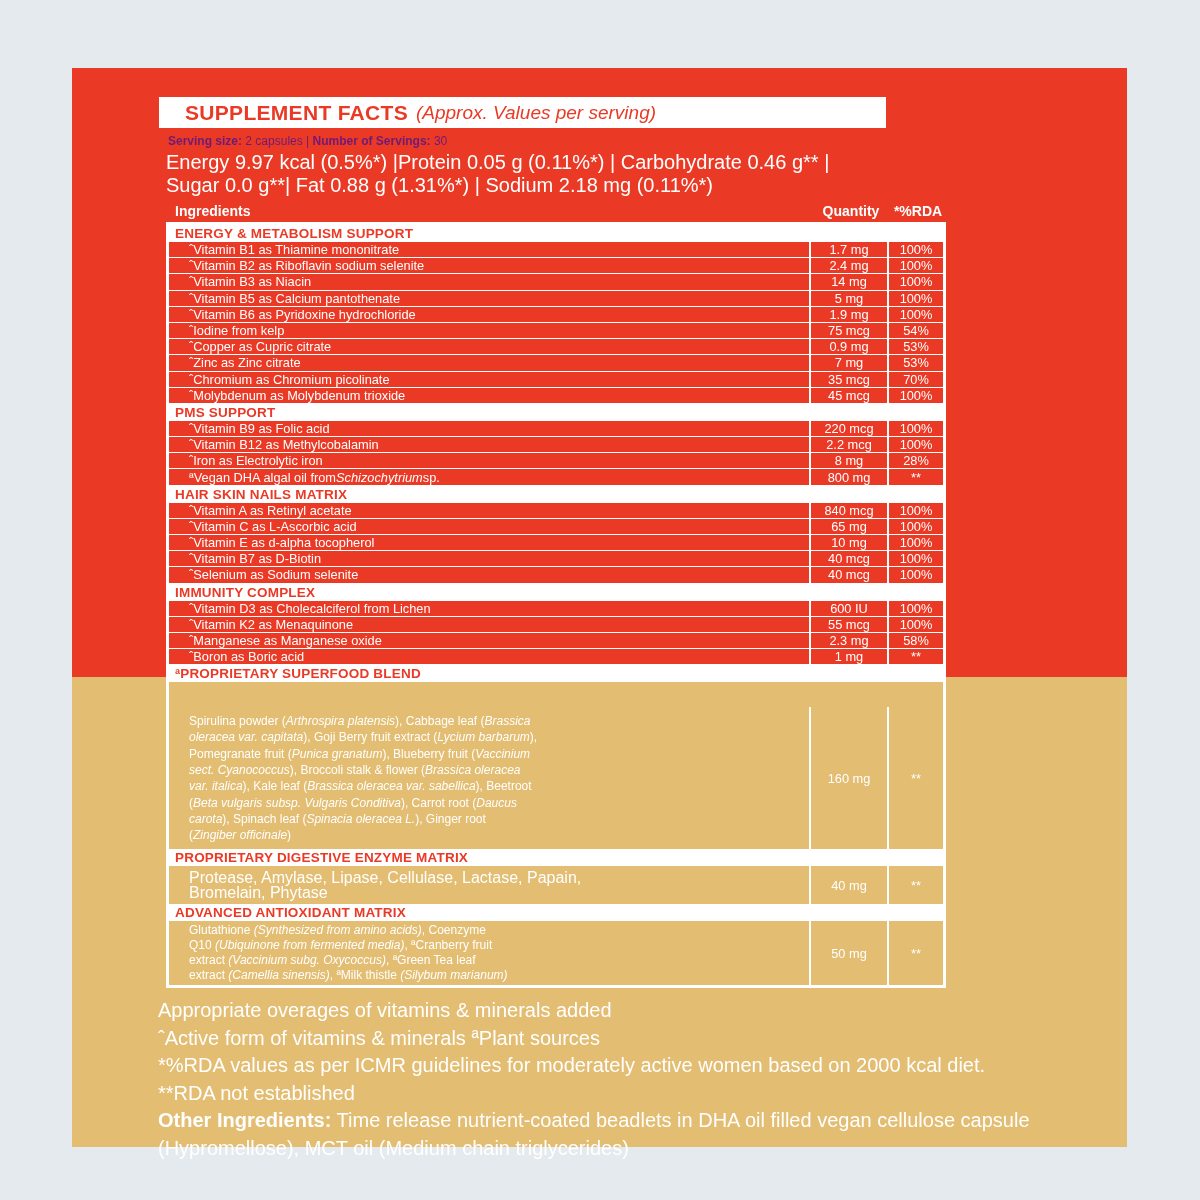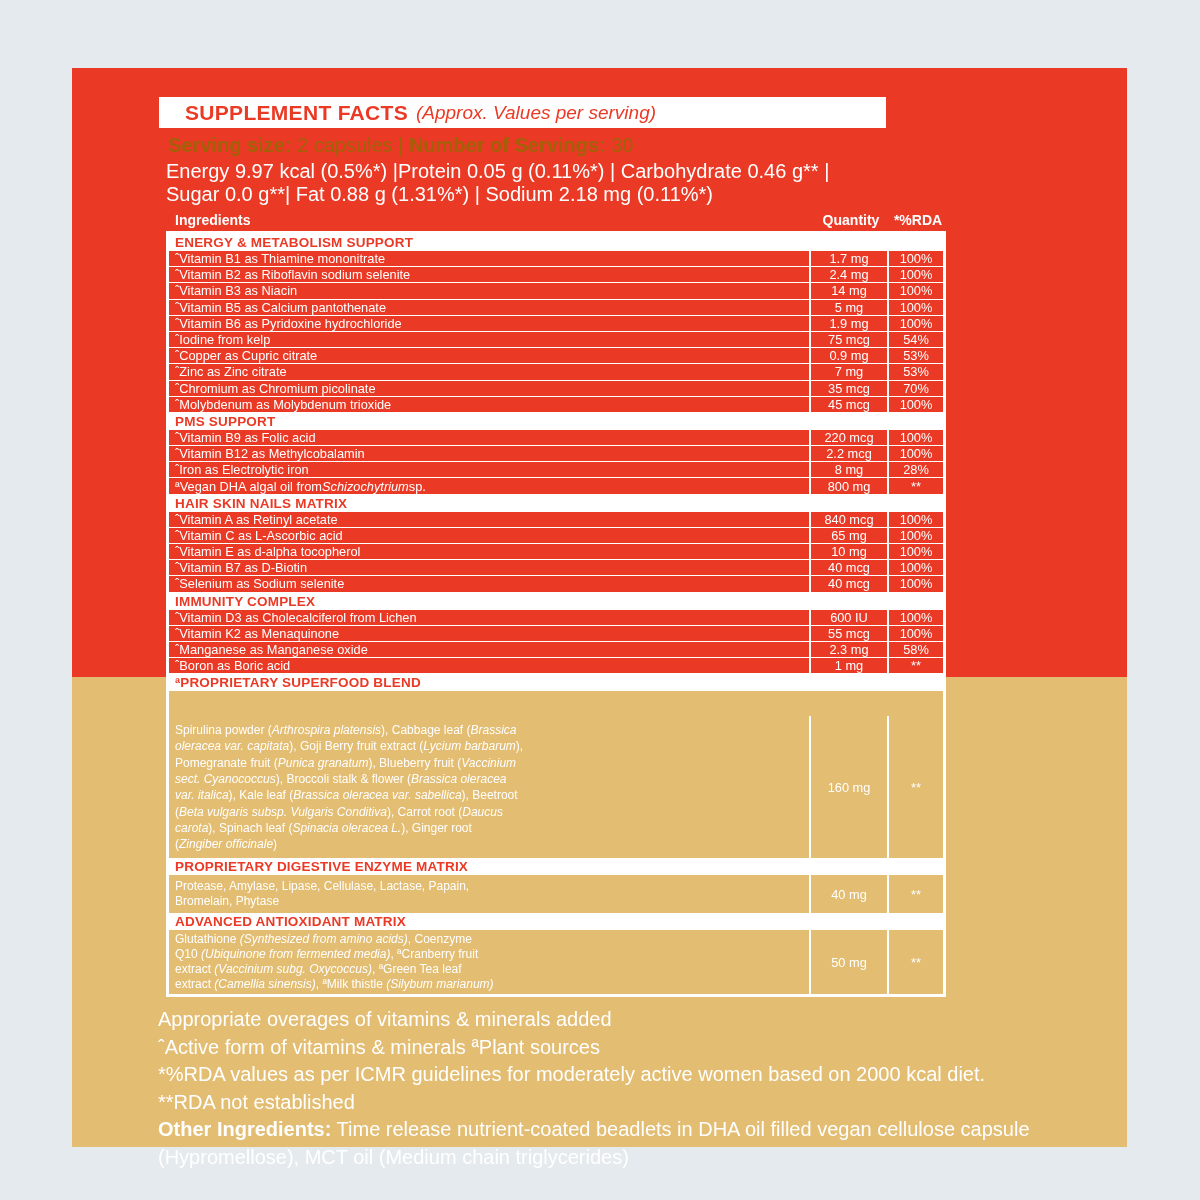--- a/index.html
+++ b/index.html
@@ -9,47 +9,47 @@
   .panel { position:absolute; left:72px; top:68px; width:1055px; height:1079px; }
   .bg-red { position:absolute; left:0; top:0; right:0; height:609px; background:#ea3a26; }
   .bg-gold { position:absolute; left:0; top:609px; right:0; bottom:0; background:#e3bd72; }
   .content { position:relative; z-index:1; }
 
   .title-bar { margin:29px 0 0 87px; width:727px; height:31px; background:#fff;
                display:flex; align-items:center; padding-left:26px; color:#ea3a26; }
   .title { font-weight:bold; font-size:21px; letter-spacing:.3px; }
   .title-note { font-style:italic; font-size:19px; margin-left:8px; }
 
-  .serving { margin:6px 16px 0 96px; color:#a16207; font-size:20px; }
+  .serving { margin:6px 16px 0 96px; color:#701a75; font-size:12px; }
   .serving b { font-weight:bold; }
 
   .macros { margin:3px 0 0 94px; color:#fff; font-size:20px; line-height:22.5px; }
 
   .col-headers { margin:7px 0 0 94px; width:780px; display:flex; color:#fff;
                  font-weight:bold; font-size:14px; }
   .ch-name { flex:1; padding-left:9px; }
   .ch-qty  { width:78px; text-align:center; }
   .ch-rda  { width:56px; text-align:center; }
 
   .table { margin:3px 0 0 94px; width:780px; border:3px solid #fff; }
   .sec-header { height:17px; background:#fff; color:#ea3a26; font-weight:bold;
                 font-size:13.5px; display:flex; align-items:center; padding-left:6px;
                 letter-spacing:.2px; }
   .trow { display:flex; align-items:stretch; height:16.2px;
           border-bottom:1.6px solid #fff; color:#fff; font-size:12.8px; }
   .trow.gold { border-bottom:none; }
-  .cell-name { flex:1; padding-left:6px; display:flex; align-items:center; }
+  .cell-name { flex:1; padding-left:20px; display:flex; align-items:center; }
   .cell-name .lines { display:block; }
   .cell-qty { width:78px; border-left:2px solid #fff; display:flex;
               align-items:center; justify-content:center; text-align:center; }
   .cell-rda { width:56px; border-left:2px solid #fff; display:flex;
               align-items:center; justify-content:center; text-align:center; }
 
   .lines-superfood   { font-size:12px; line-height:16.3px; }
-  .lines-enzyme      { font-size:12px; line-height:15.5px; }
+  .lines-enzyme      { font-size:16px; line-height:15.5px; }
   .lines-antioxidant { font-size:12px; line-height:15px; }
   .lines i { font-style:italic; }
   .cell-name i { font-style:italic; }
 
   .footnotes { margin:9px 0 0 86px; color:#fff; font-size:20px; line-height:27.5px;
                max-width:965px; }
   .footnotes b { font-weight:bold; }
 </style>
 </head>
 <body style="background: rgb(228, 234, 237);">

